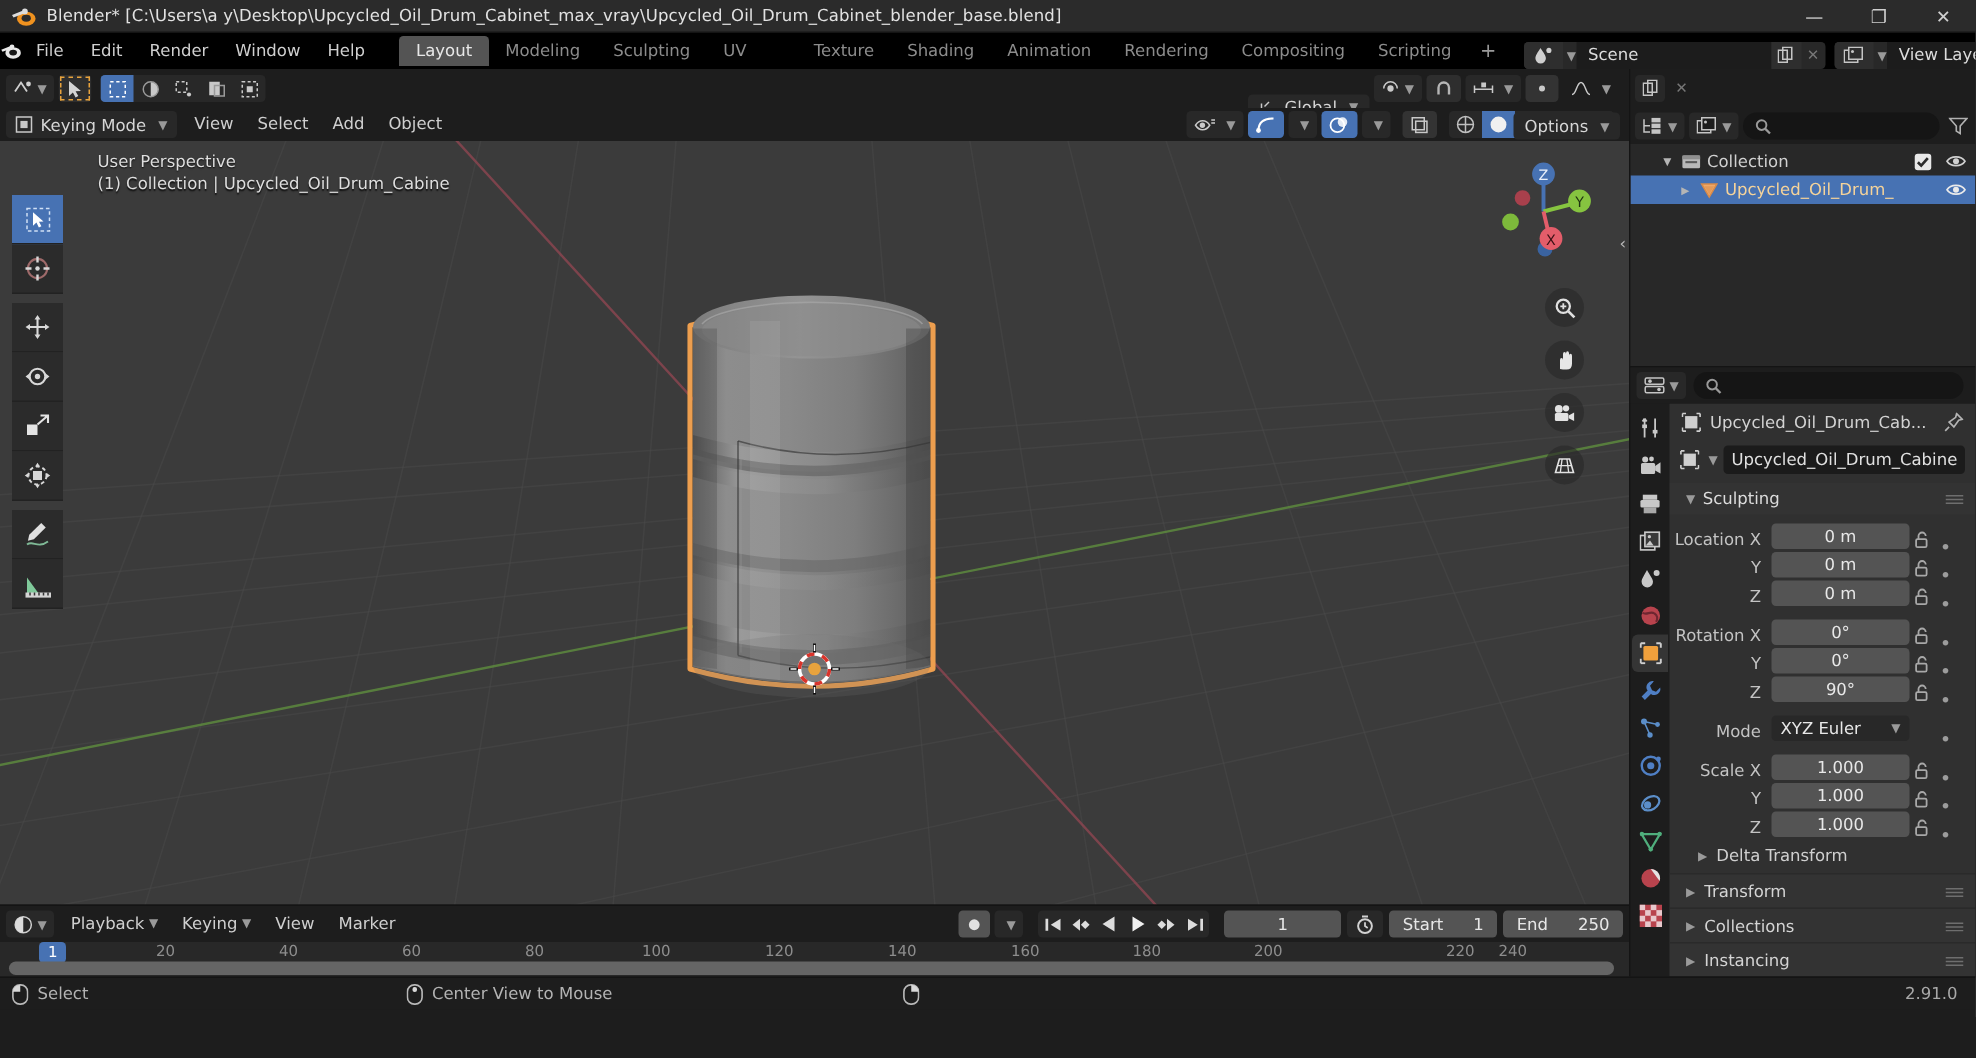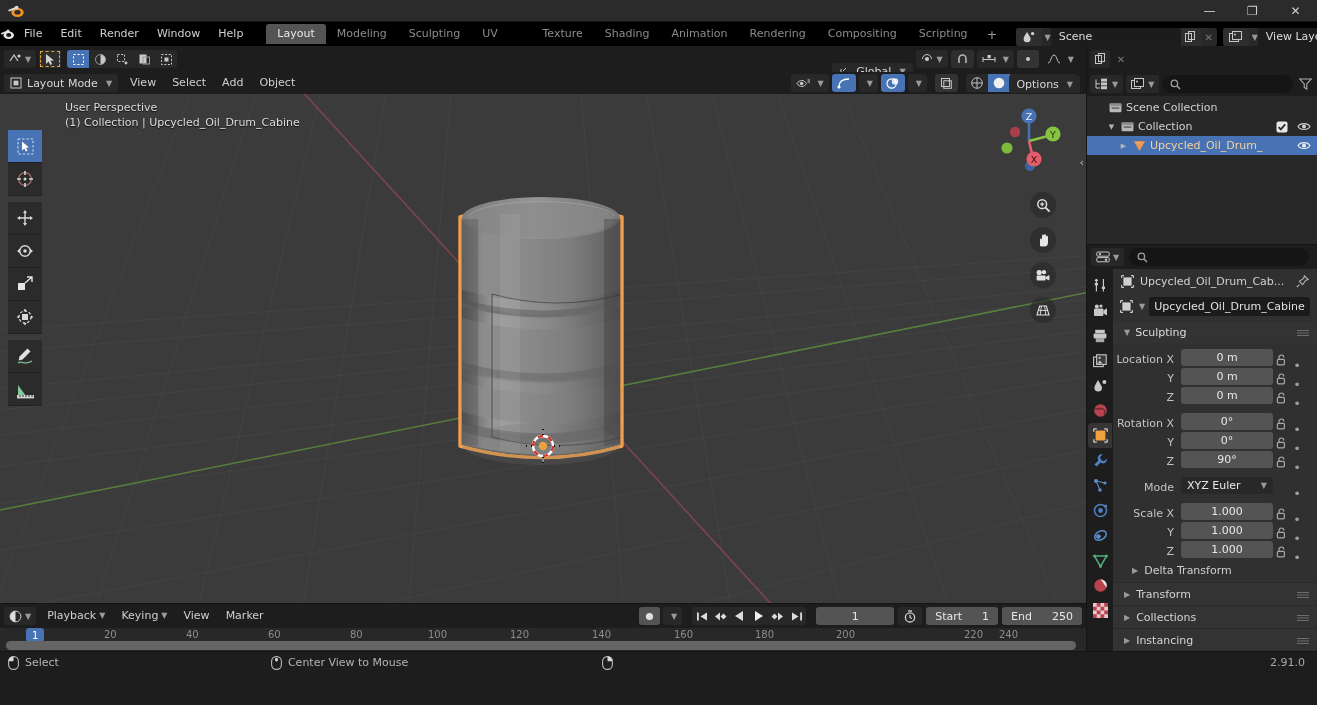--- a/index.html
+++ b/index.html
@@ -152,20 +152,21 @@
 
 <div id="titlebar">
   <span class="blender-logo">
     <svg width="18" height="14" viewBox="0 0 18 14">
       <ellipse cx="10.5" cy="8.5" rx="6.2" ry="4.6" fill="#f0921f"></ellipse>
       <ellipse cx="10.5" cy="8.2" rx="3.1" ry="2.3" fill="#2b2b2b"></ellipse>
       <path d="M1 6 L8 3.2 L8.6 5.2 L2 7.6 Z" fill="#dcdcdc"></path>
       <circle cx="9.6" cy="3.6" r="1.9" fill="#dcdcdc"></circle>
     </svg>
   </span>
+  <span class="title-text">Blender* [C:\Users\a y\Desktop\Upcycled_Oil_Drum_Cabinet_max_vray\Upcycled_Oil_Drum_Cabinet_blender_base.blend]</span>
   <div class="win-btns">
     <div class="win-btn">—</div>
     <div class="win-btn">❐</div>
     <div class="win-btn">✕</div>
   </div>
 </div>
 
 <div id="topbar">
   <span class="tb-logo">
     <svg width="15" height="12" viewBox="0 0 18 14">
@@ -320,21 +321,21 @@
         <span class="caret">▼</span>
       </div>
     </div>
 
     <div id="vp-header2">
       <div class="mode-sel">
         <svg width="12" height="12" viewBox="0 0 12 12">
             <rect x="1" y="1" width="10" height="10" fill="none" stroke="#c9c9c9"></rect>
             <rect x="3.6" y="3.6" width="4.8" height="4.8" fill="#c9c9c9"></rect>
           </svg>
-        <span>Layout Mode</span>
+        <span>Keying Mode</span>
         <span class="caret">▼</span>
       </div>
       <div class="vp-menu">View</div>
       <div class="vp-menu">Select</div>
       <div class="vp-menu">Add</div>
       <div class="vp-menu">Object</div>
 
       <div style="flex:1"></div>
 
       <div class="hdr-btn" style="gap:4px;">
@@ -750,31 +751,20 @@
             </svg>
           <span style="color:#6e6e6e;font-size:11px;" title=""></span>
         </div>
         <div style="width:18px;display:flex;align-items:center;justify-content:center;">
           <svg width="13" height="12" viewBox="0 0 13 12">
               <path d="M0.8 1 L12.2 1 L7.8 6 L7.8 11 L5.2 9.4 L5.2 6 Z" fill="none" stroke="#b0b0b0" stroke-width="1.1"></path>
             </svg>
         </div>
       </div>
       <div id="outl-body">
-        <div class="outl-row">
-          <span class="disc"></span>
-          <span class="oi">
-            <svg width="13" height="12" viewBox="0 0 13 12">
-                <rect x="0.6" y="1.6" width="11.8" height="8.6" rx="1" fill="#b9b9b9"></rect>
-                <rect x="0.6" y="1.6" width="11.8" height="2.6" fill="#8f8f8f"></rect>
-                <rect x="2.6" y="5.4" width="7.8" height="1.4" fill="#5a5a5a"></rect>
-              </svg>
-          </span>
-          <span class="nm">Scene Collection</span>
-        </div>
         <div class="outl-row" style="padding-left:18px;">
           <span class="disc">▼</span>
           <span class="oi">
             <svg width="13" height="12" viewBox="0 0 13 12">
                 <rect x="0.6" y="1.6" width="11.8" height="8.6" rx="1" fill="#b9b9b9"></rect>
                 <rect x="0.6" y="1.6" width="11.8" height="2.6" fill="#8f8f8f"></rect>
                 <rect x="2.6" y="5.4" width="7.8" height="1.4" fill="#5a5a5a"></rect>
               </svg>
           </span>
           <span class="nm">Collection</span>

